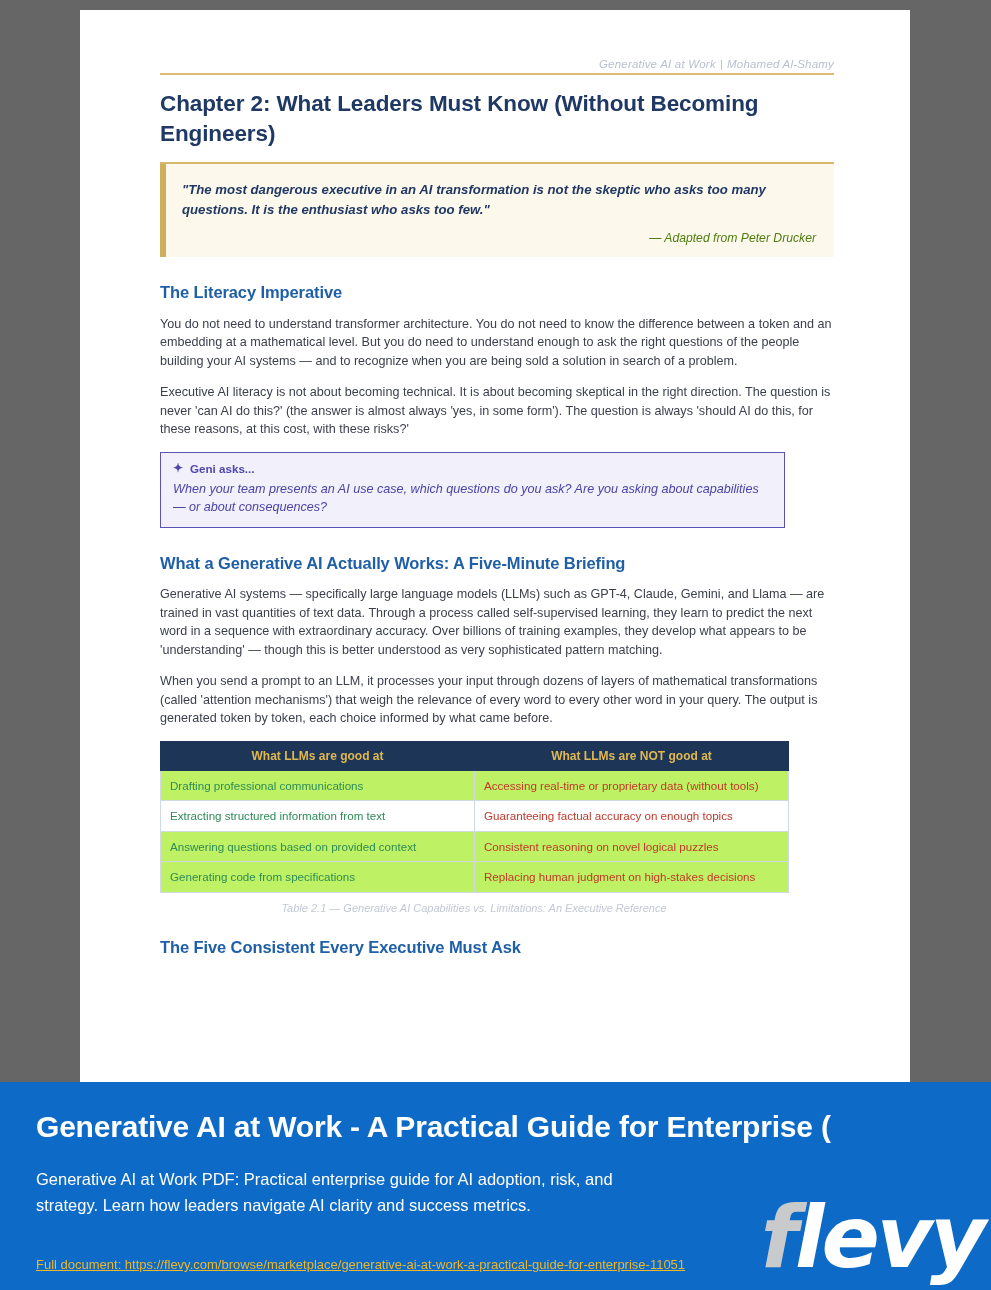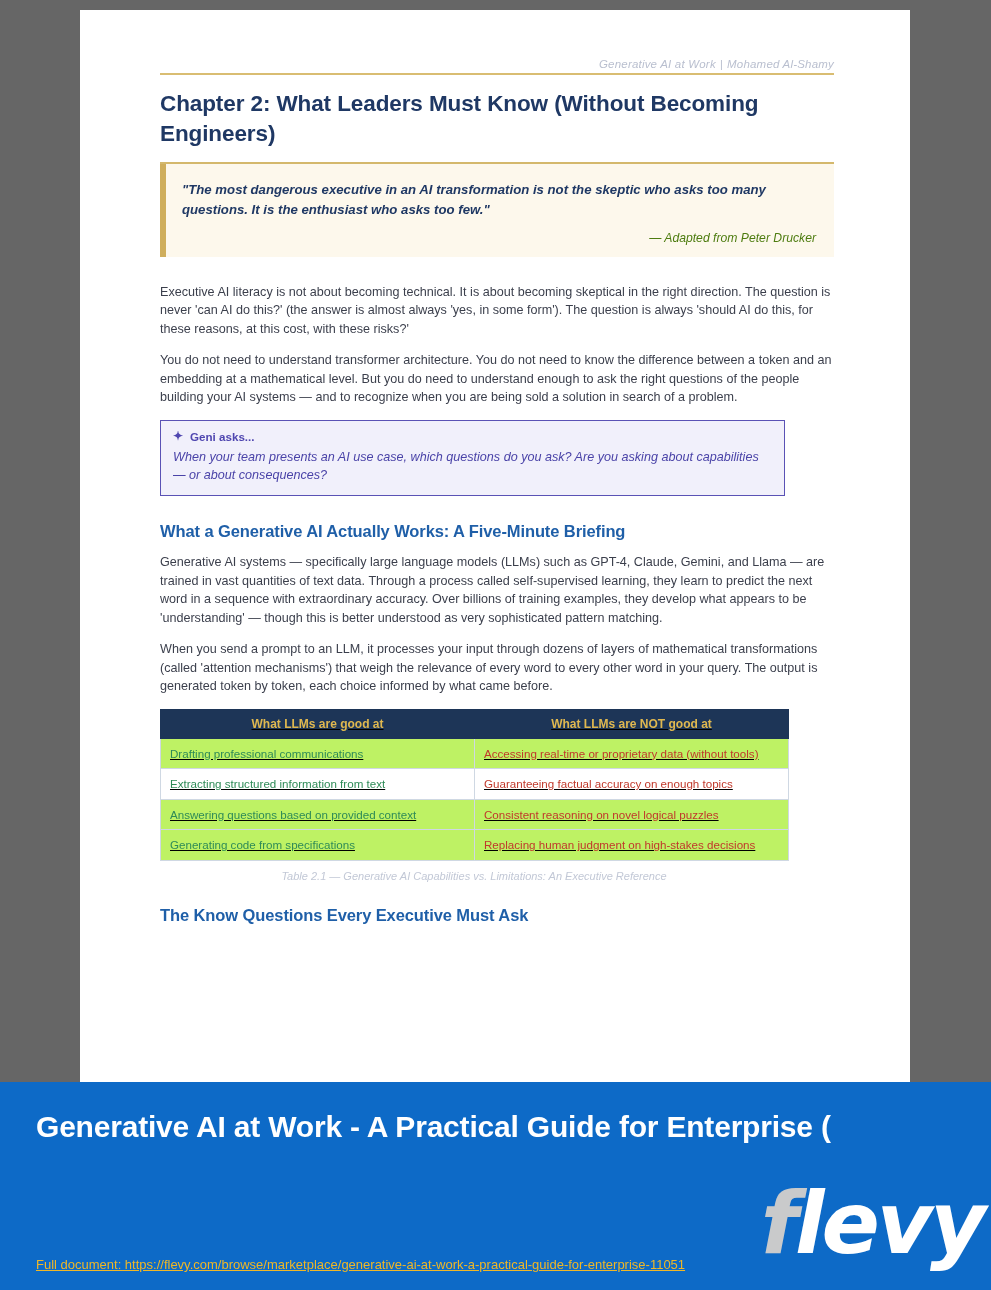--- a/index.html
+++ b/index.html
@@ -125,21 +125,20 @@
     color: #4a43a8;
     line-height: 1.45;
   }
 
   
   table.cap-table {
     border-collapse: collapse;
     width: 628px;
     margin-top: 6px;
     table-layout: fixed;
-    text-decoration: underline;
   }
   table.cap-table th {
     background: #1d3557;
     color: #e0b84f;
     font-size: 12px;
     font-weight: bold;
     padding: 7px 6px;
     text-align: center;
     border: 1px solid #1d3557;
   }
@@ -201,21 +200,21 @@
     position: absolute;
     left: 36px;
     top: 175px;
     font-size: 13px;
     color: #f0b726;
     white-space: nowrap;
   }
   .flevy-logo {
     position: absolute;
     right: 8px;
-    bottom: 24px;
+    bottom: 10px;
     font-size: 86px;
     font-weight: bold;
     font-style: italic;
     line-height: 1;
     letter-spacing: -3px;
     font-family: "DejaVu Sans", sans-serif;
     user-select: none;
   }
   .flevy-logo .f { color: #c9cacb; }
   .flevy-logo .levy { color: #ffffff; }
@@ -232,22 +231,23 @@
     <div class="gold-rule"></div>
 
     <h1 class="chapter-title">Chapter 2: What Leaders Must Know (Without Becoming Engineers)</h1>
     <div class="gold-rule thin"></div>
 
     <div class="quote-box">
       <div class="quote-text">"The most dangerous executive in an AI transformation is not the skeptic who asks too many questions. It is the enthusiast who asks too few."</div>
       <div class="quote-attrib">— Adapted from Peter Drucker</div>
     </div>
 
+    <h2 class="h2">The Literacy Imperative</h2>
+    <p class="body">You do not need to understand transformer architecture. You do not need to know the difference between a token and an embedding at a mathematical level. But you do need to understand enough to ask the right questions of the people building your AI systems — and to recognize when you are being sold a solution in search of a problem.</p>
     <p class="body">Executive AI literacy is not about becoming technical. It is about becoming skeptical in the right direction. The question is never 'can AI do this?' (the answer is almost always 'yes, in some form'). The question is always 'should AI do this, for these reasons, at this cost, with these risks?'</p>
-    <p class="body">You do not need to understand transformer architecture. You do not need to know the difference between a token and an embedding at a mathematical level. But you do need to understand enough to ask the right questions of the people building your AI systems — and to recognize when you are being sold a solution in search of a problem.</p>
 
     <div class="geni-box">
       <div class="geni-label">
         <span class="geni-star">✦</span>
         <span>Geni asks...</span>
       </div>
       <div class="geni-q">When your team presents an AI use case, which questions do you ask? Are you asking about capabilities — or about consequences?</div>
     </div>
 
     <h2 class="h2 tight">What a Generative AI Actually Works: A Five-Minute Briefing</h2>
@@ -279,22 +279,23 @@
           <td class="bad">Consistent reasoning on novel logical puzzles</td>
         </tr>
         <tr class="even">
           <td class="good">Generating code from specifications</td>
           <td class="bad">Replacing human judgment on high-stakes decisions</td>
         </tr>
       </tbody>
     </table>
     <div class="table-caption">Table 2.1 — Generative AI Capabilities vs. Limitations: An Executive Reference</div>
 
-    <h2 class="h2 last">The Know Questions Every Executive Must Ask</h2>
+    <h2 class="h2 last">The Five Consistent Every Executive Must Ask</h2>
 
   </div>
 </div>
 
 <div class="promo">
   <div class="promo-title">Generative AI at Work - A Practical Guide for Enterprise (</div>
+  <div class="promo-desc">Generative AI at Work PDF: Practical enterprise guide for AI adoption, risk, and strategy. Learn how leaders navigate AI clarity and success metrics.</div>
   <a class="promo-link" href="#">Full document: https://flevy.com/browse/marketplace/generative-ai-at-work-a-practical-guide-for-enterprise-11051</a>
   <div class="flevy-logo"><span class="f">f</span><span class="levy">levy</span></div>
 </div>
 
 </body></html>

